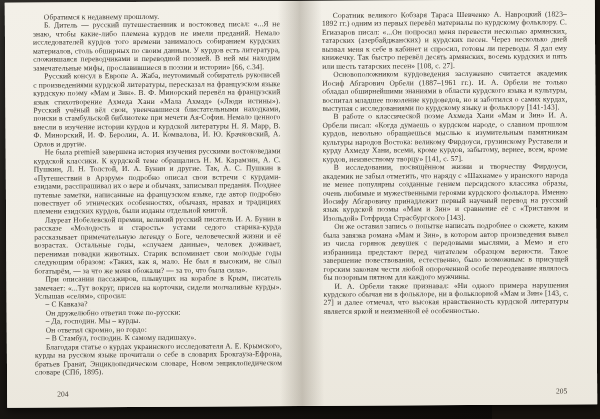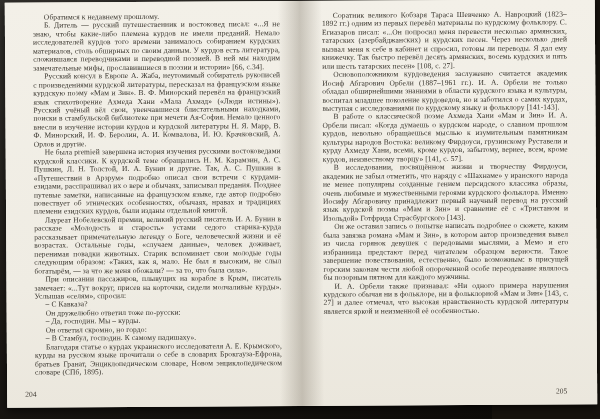--- a/index.html
+++ b/index.html
@@ -37,21 +37,21 @@
     letter-spacing:0.1px;
   }
   .page.left  .page-text{left:28px;right:20px;}
   .page.right .page-text{left:22px;right:28px;}
   .page-text p{margin:0;text-indent:11px;}
   .page-text p.dialog{text-align:left;}
   .pagenum{
     position:absolute;bottom:9px;
     font-size:7.5px;color:#46413a;
   }
-  .page.left  .pagenum{left:18px;}
+  .page.left  .pagenum{left:50px;}
   .page.right .pagenum{right:30px;text-align:center;}
 </style>
 </head>
 <body>
 
 <div class="photo">
   <div class="spread">
 
     <div class="page left">
       <div class="page-text">

